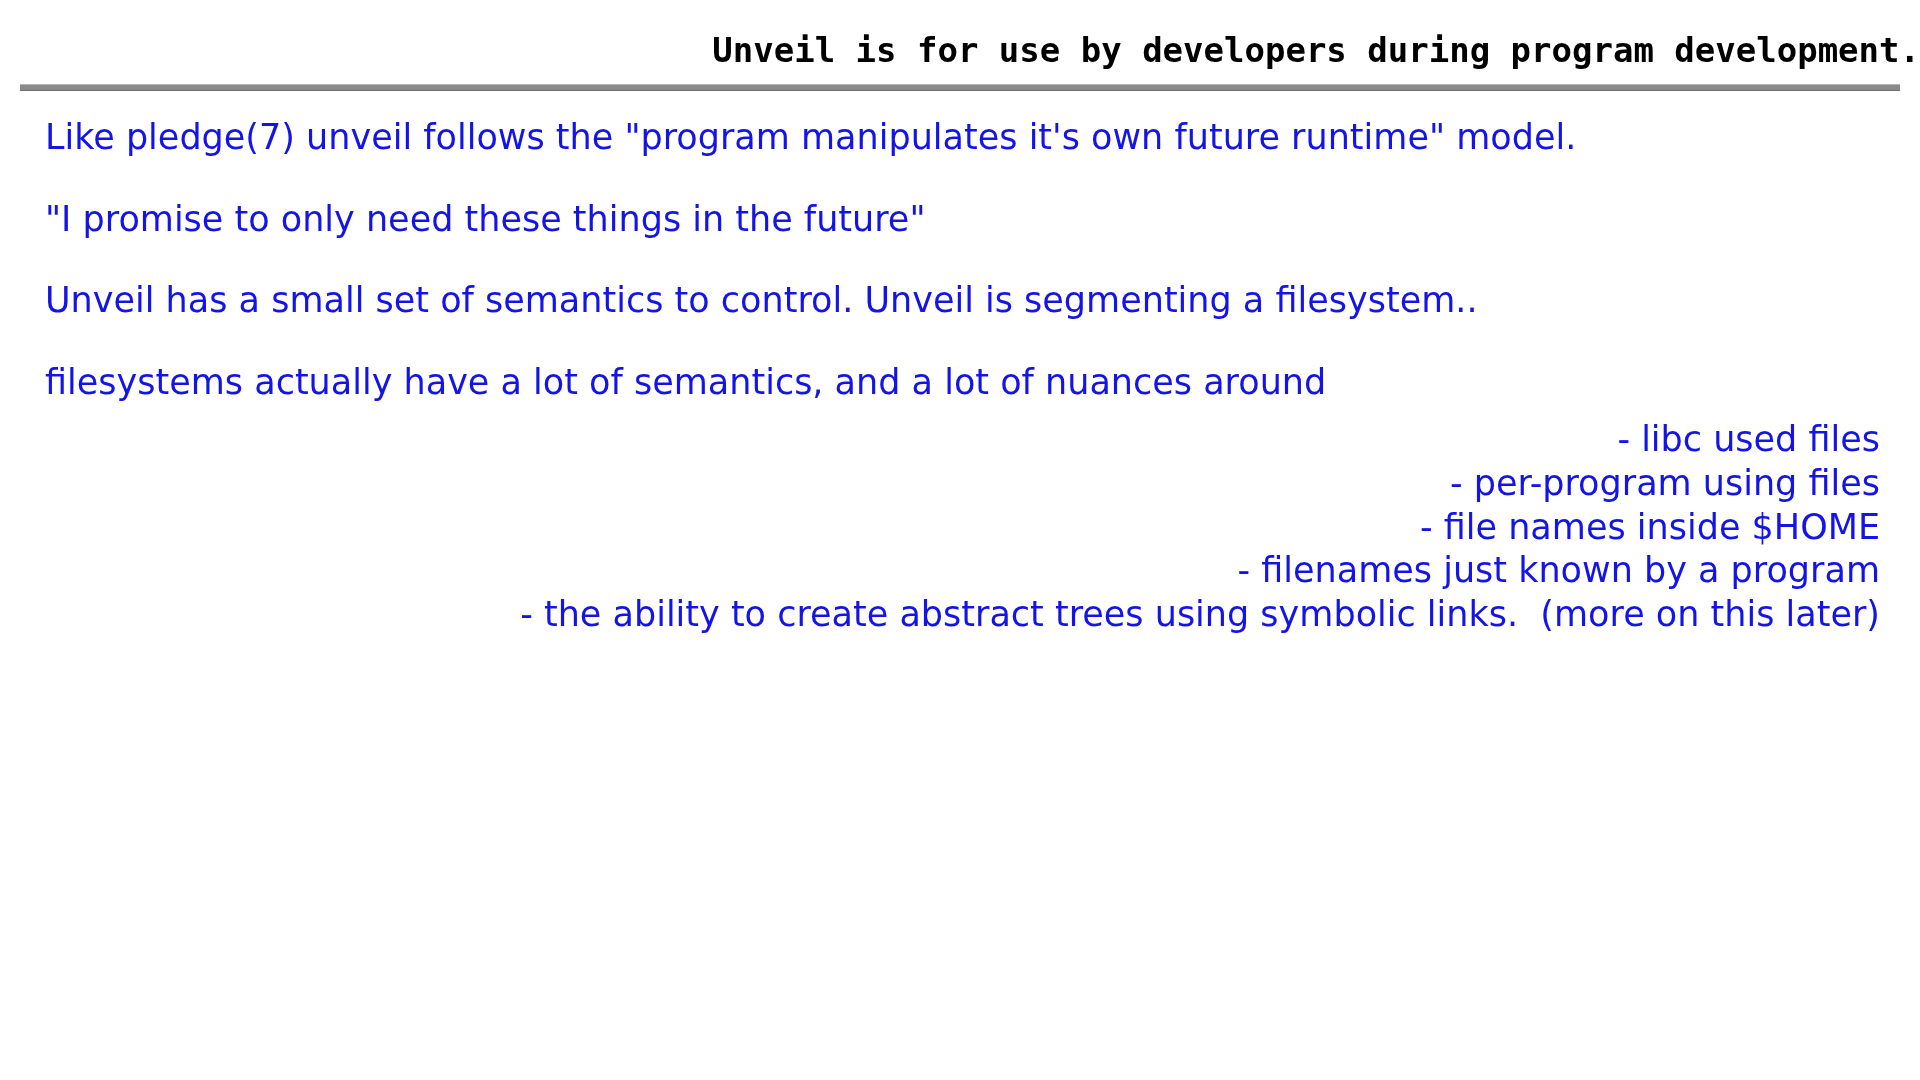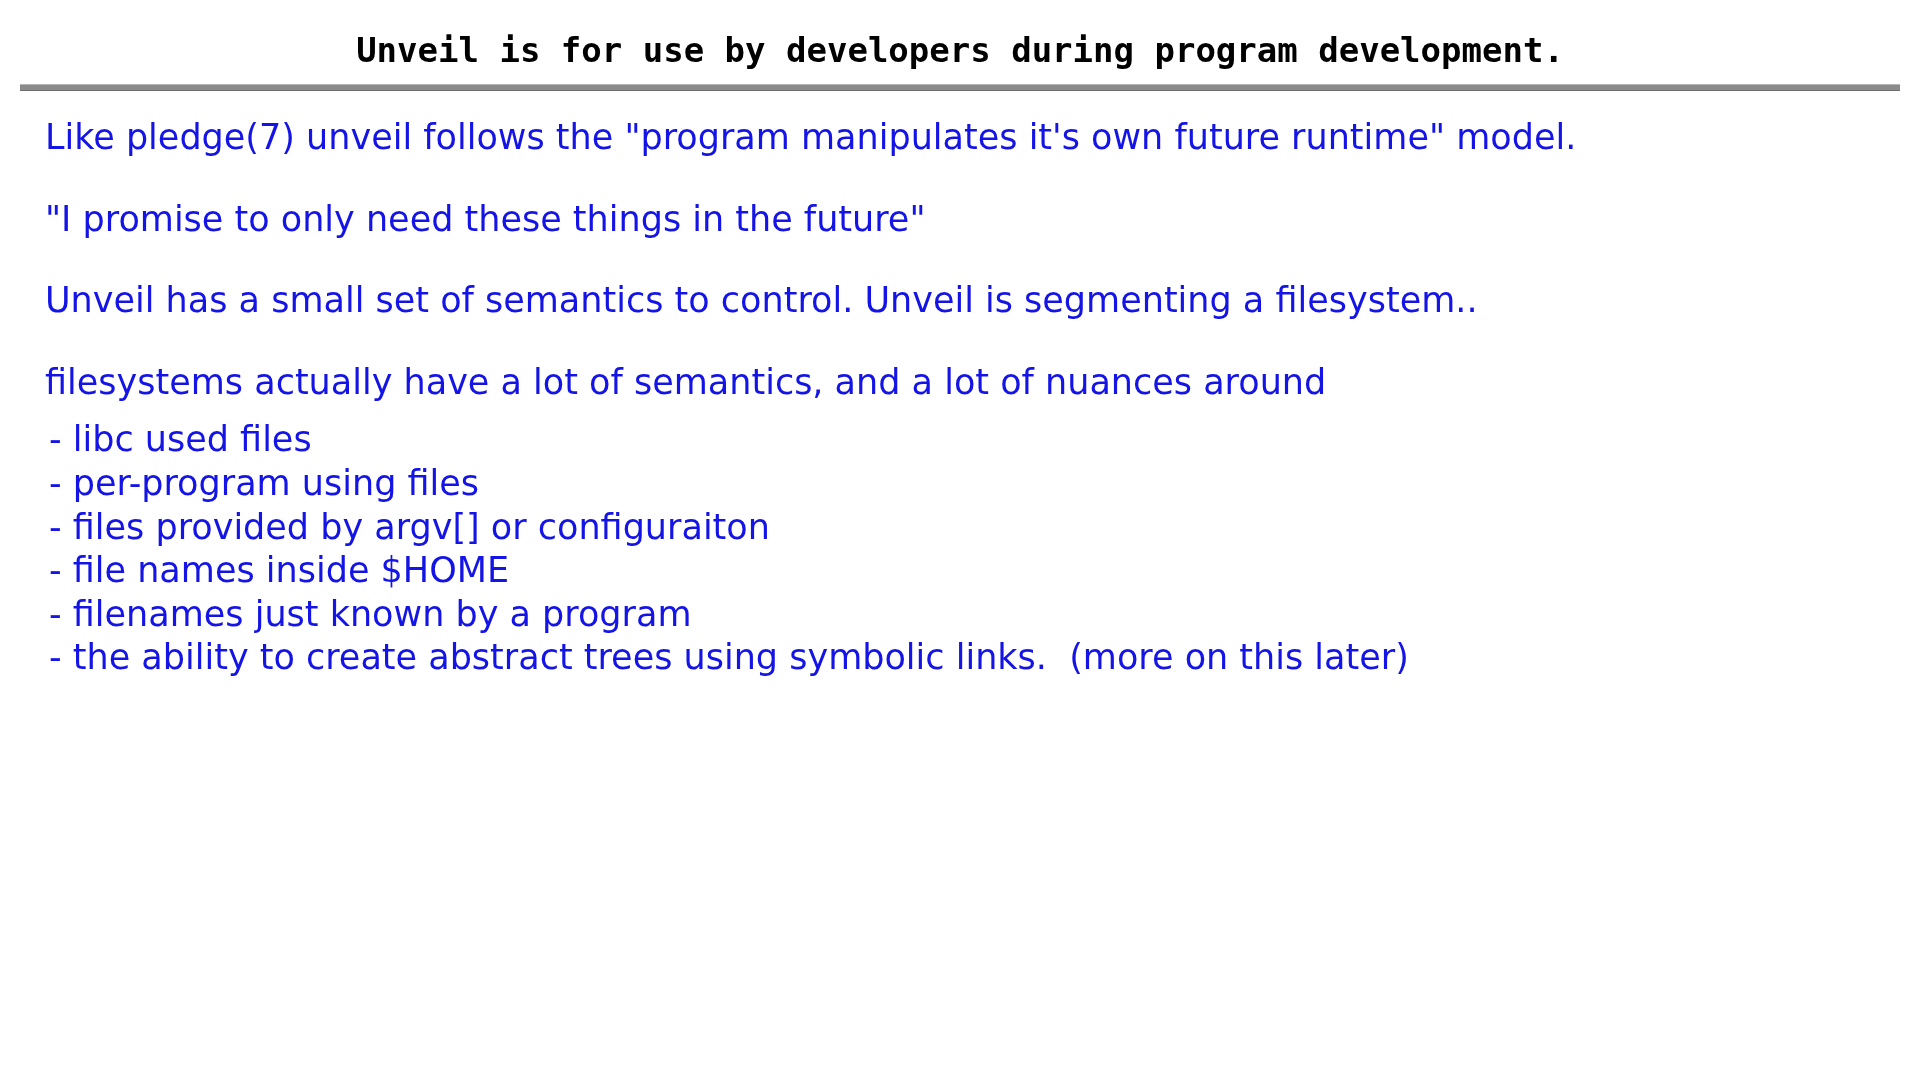--- a/index.html
+++ b/index.html
@@ -13,21 +13,21 @@
   body {
     font-family: "DejaVu Sans", sans-serif;
   }
   .slide {
     position: relative;
     width: 1920px;
     height: 1080px;
     box-sizing: border-box;
   }
   .slide-title {
-    text-align: center;
+    text-align: right;
     font-family: "DejaVu Sans Mono", monospace;
     font-weight: bold;
     font-size: 34px;
     color: #000000;
     letter-spacing: 0px;
     padding-top: 30px;
     white-space: nowrap;
   }
   .title-rule {
     margin: 14px 20px 0 20px;
@@ -50,20 +50,21 @@
     margin-bottom: 0;
   }
   .list {
     margin: 0;
     padding: 0;
     list-style: none;
   }
   .list li {
     margin: 0 0 3px 4px;
     white-space: pre-wrap;
+    text-align: right;
   }
   .list-intro {
     margin: 0 0 17px 0;
     white-space: pre-wrap;
   }
 </style>
 </head>
 <body>
 
 <div class="slide">
@@ -75,21 +76,20 @@
 
     <p class="para">Like pledge(7) unveil follows the "program manipulates it's own future runtime" model.</p>
     <p class="para">"I promise to only need these things in the future"</p>
     <p class="para">Unveil has a small set of semantics to control. Unveil is segmenting a filesystem..</p>
 
     <div>
       <p class="list-intro">filesystems actually have a lot of semantics, and a lot of nuances around</p>
       <ul class="list">
         <li>- libc used files</li>
         <li>- per-program using files</li>
-        <li>- files provided by argv[] or configuraiton</li>
         <li>- file names inside $HOME</li>
         <li>- filenames just known by a program</li>
         <li>- the ability to create abstract trees using symbolic links.  (more on this later)</li>
       </ul>
     </div>
 
   </div>
 </div>
 
 </body></html>

